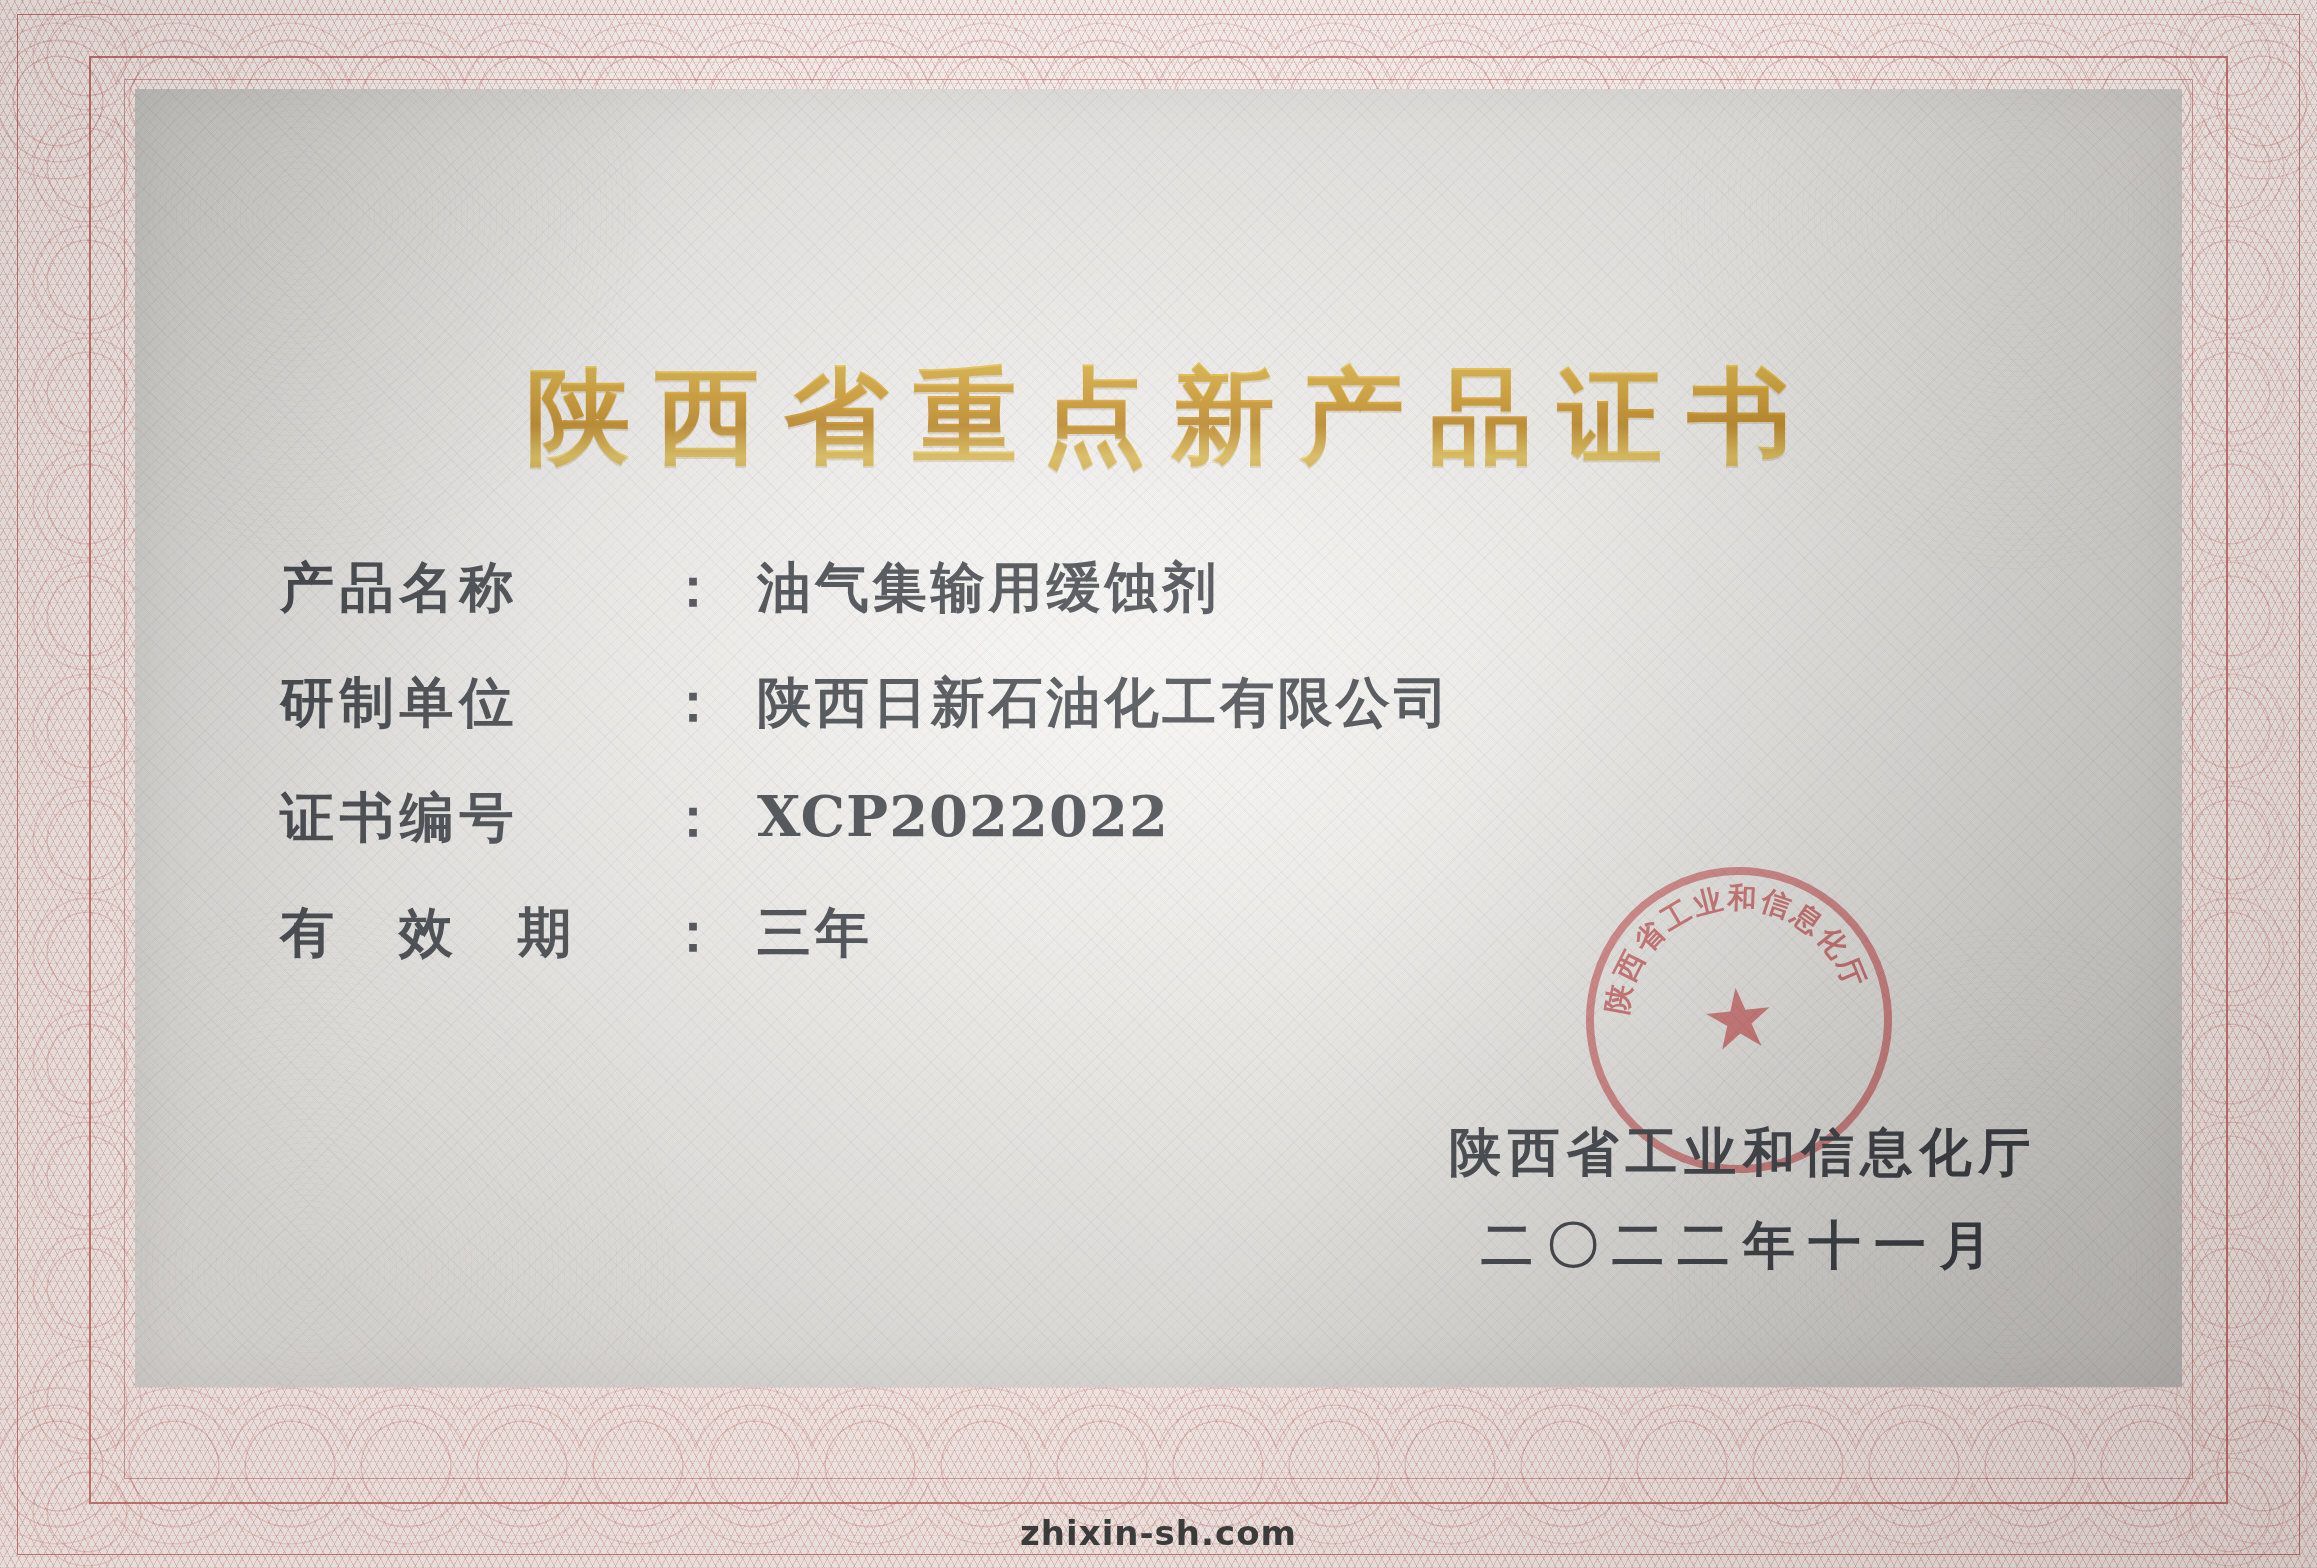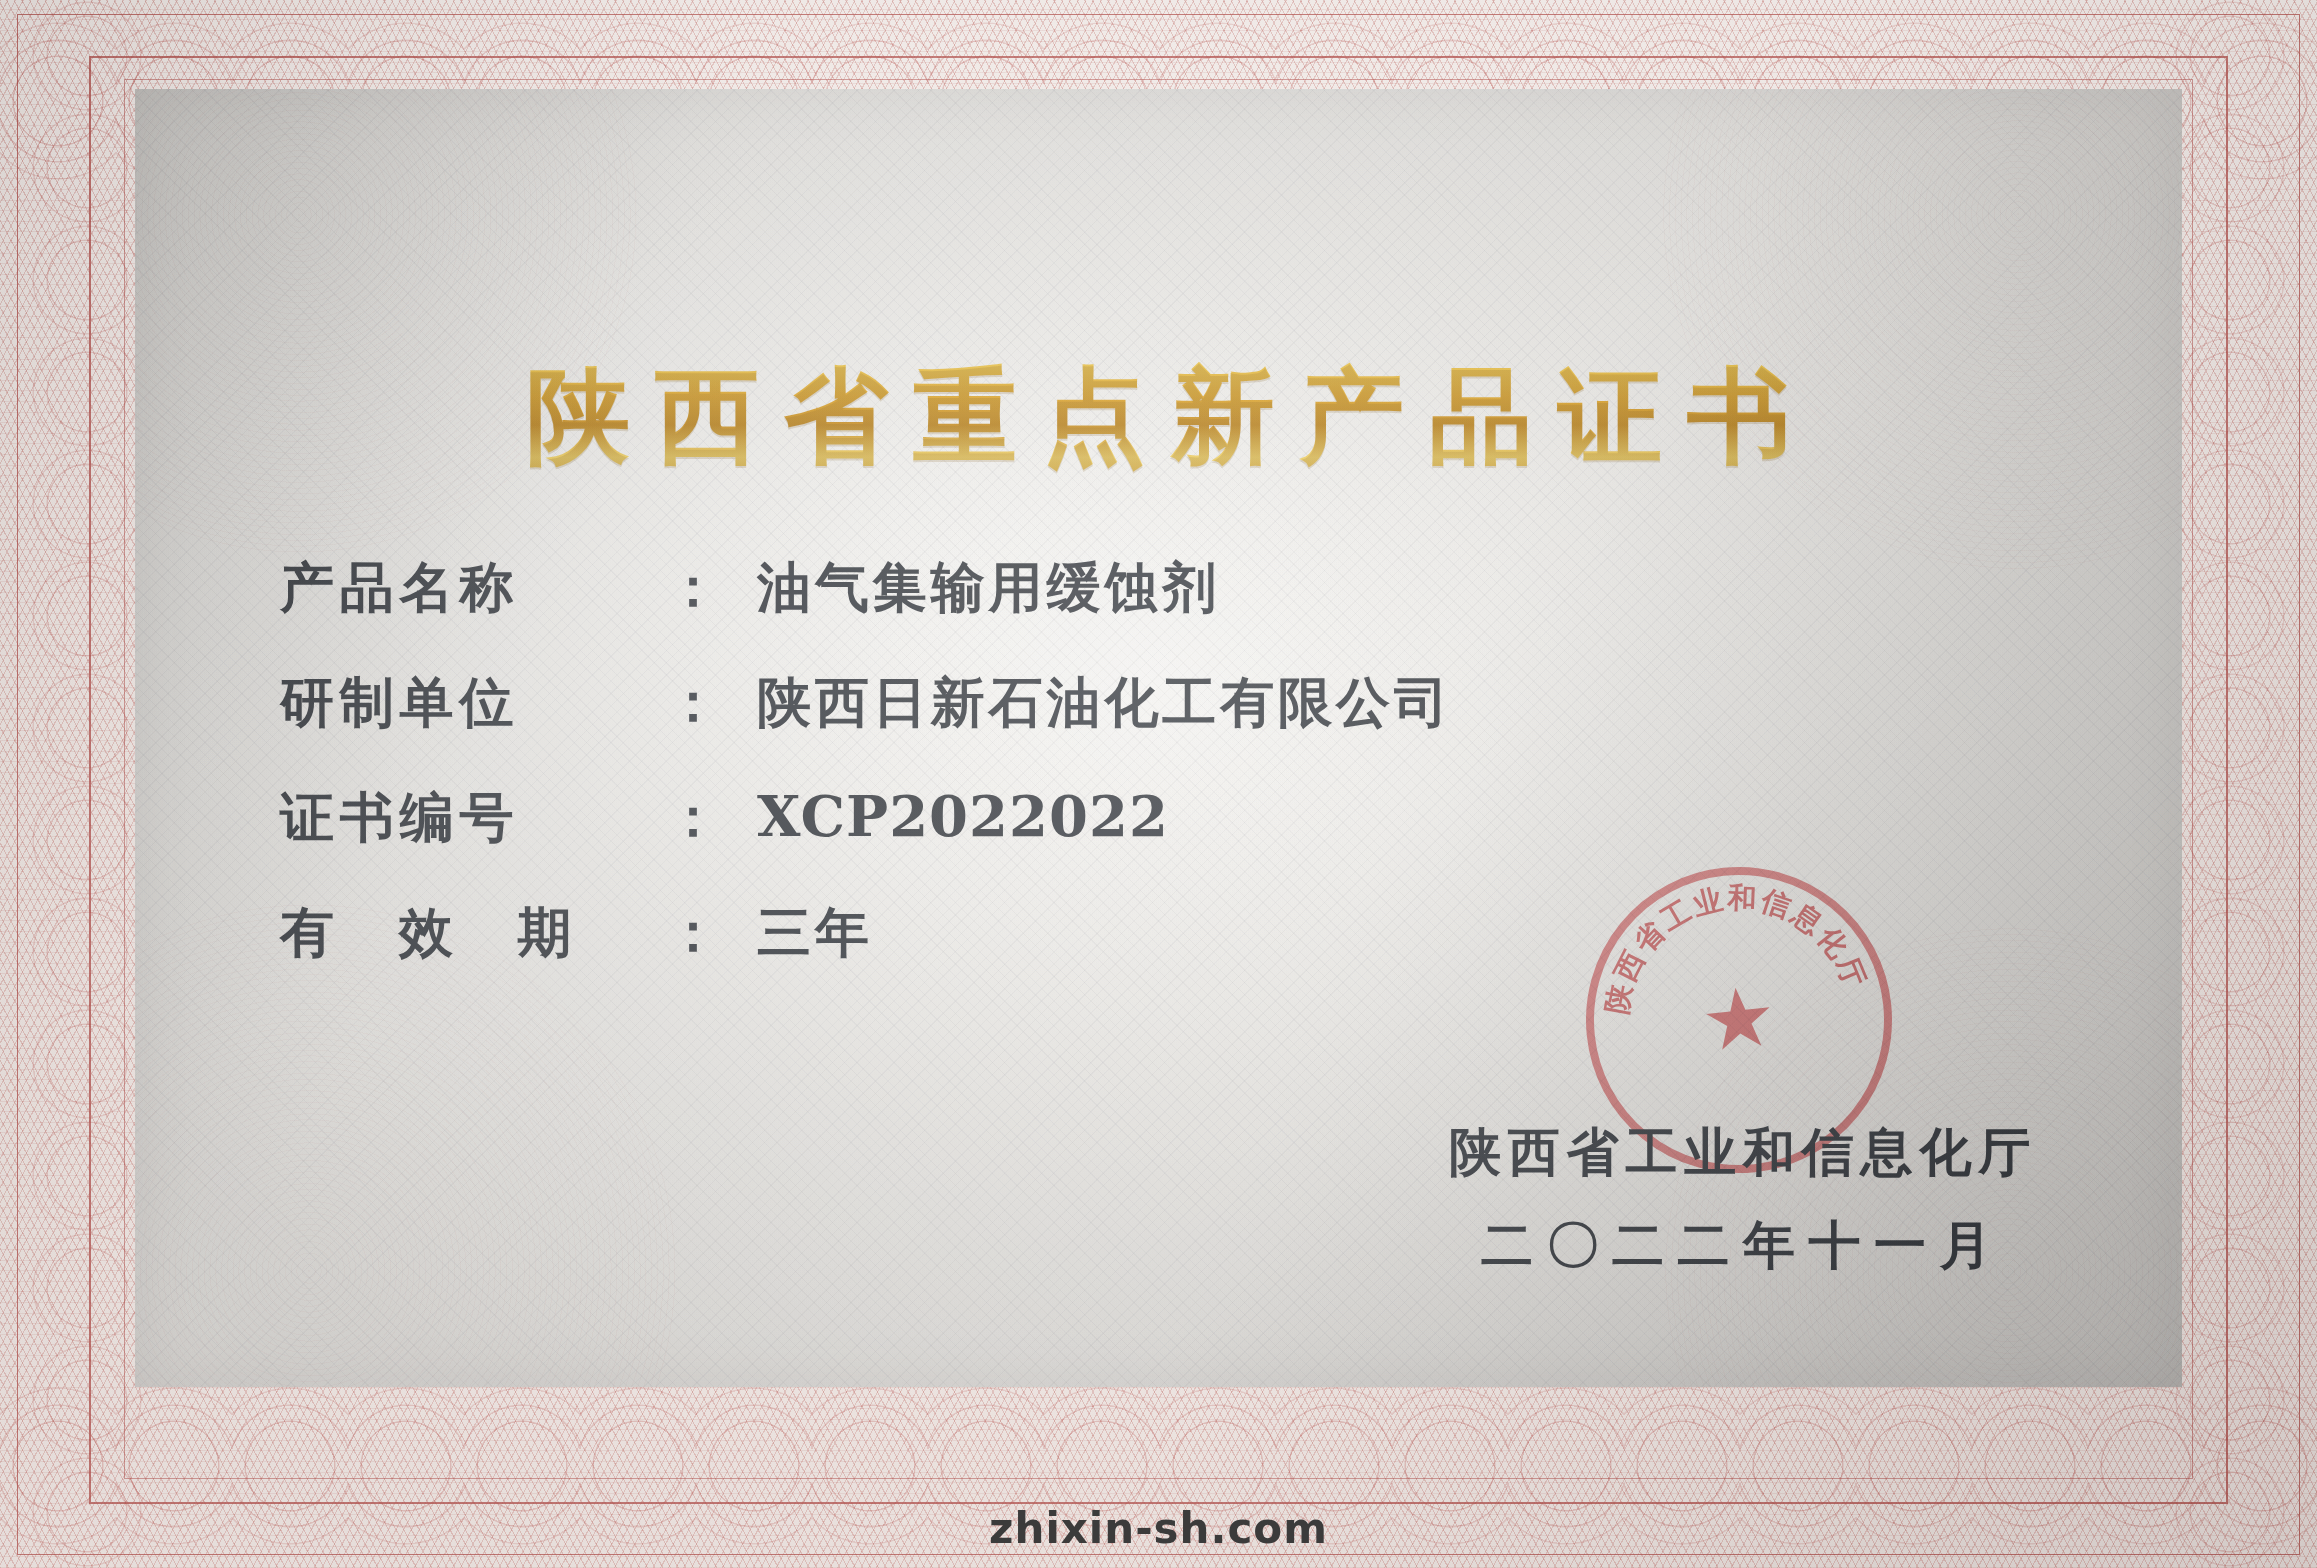--- a/index.html
+++ b/index.html
@@ -241,21 +241,21 @@
   }
 
   
   #site-watermark {
     position: absolute;
     left: 0;
     bottom: 15.4px;
     width: 2317px;
     text-align: center;
     font-family: "DejaVu Sans", sans-serif;
-    font-size: 42px;
+    font-size: 34px;
     font-weight: bold;
     color: #3b3b3b;
     letter-spacing: 1px;
   }
 </style>
 </head>
 <body>
 
 <div id="certificate-photo">
 

